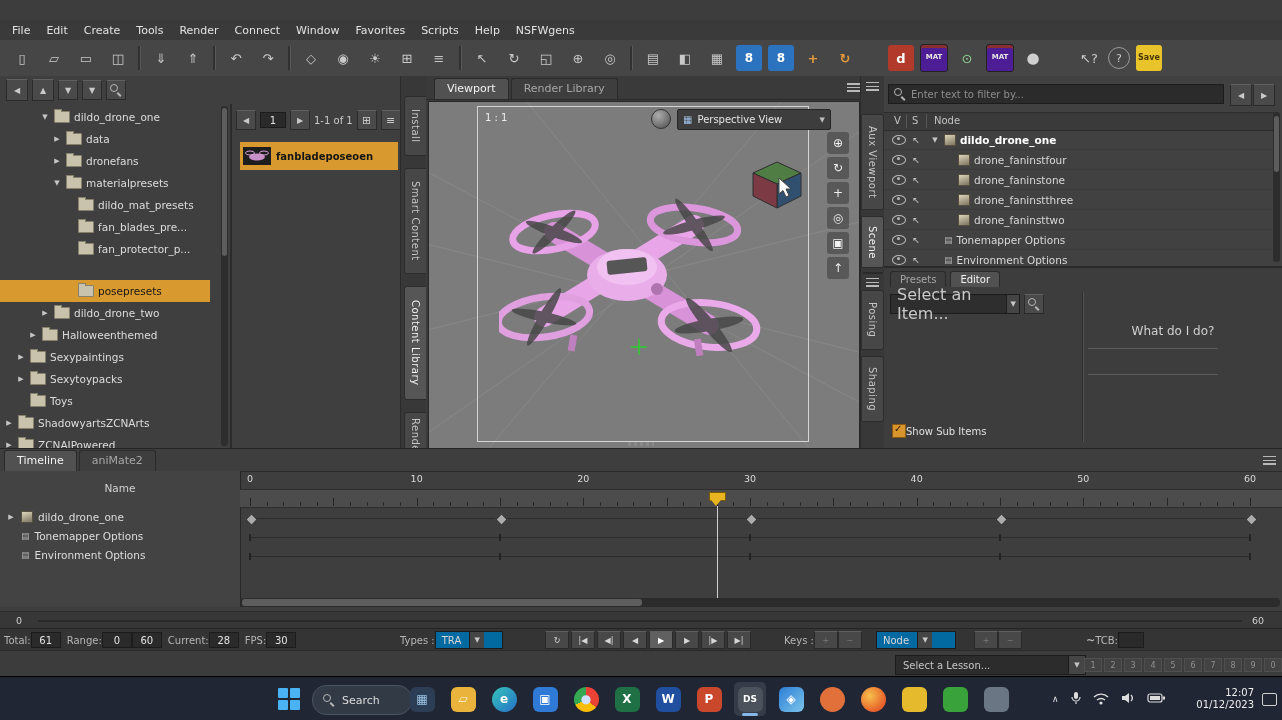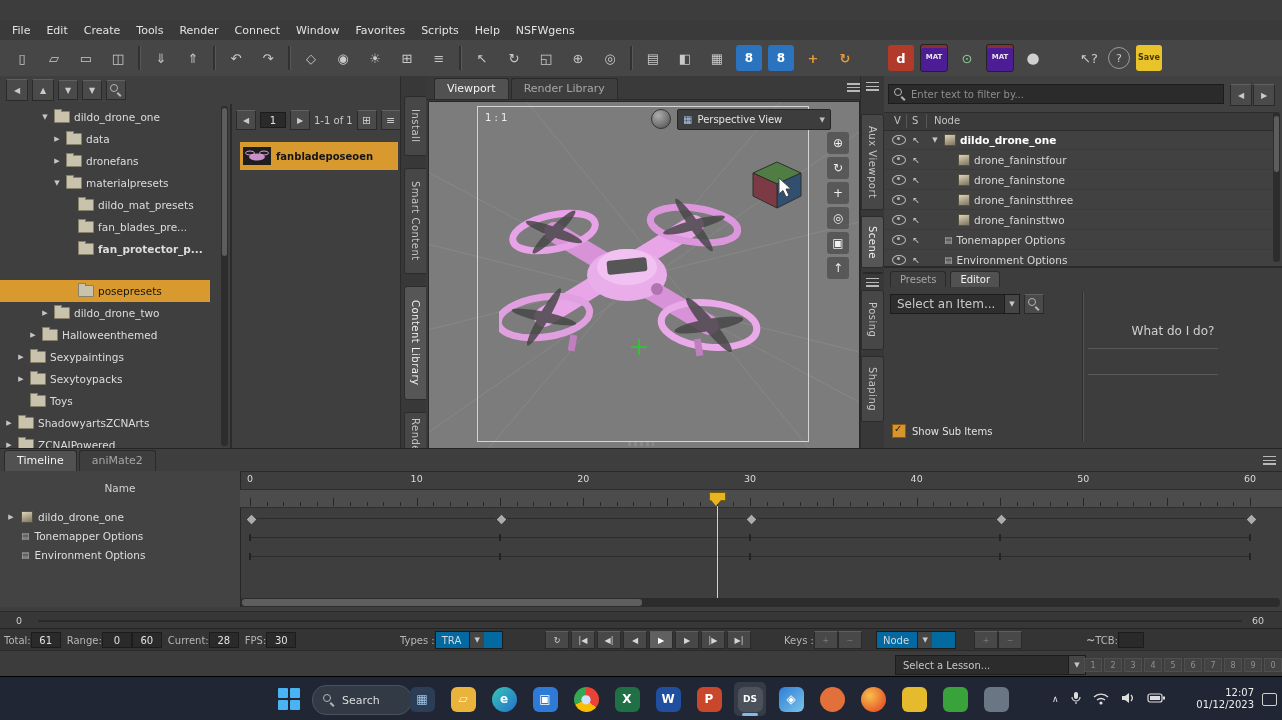--- a/index.html
+++ b/index.html
@@ -100,26 +100,26 @@
 .ptr{width:12px;text-align:center;font-size:9px;color:#d2d2d2;flex:none}
 .sind{flex:none}
 .sarw{width:10px;font-size:7px;color:#c6c6c6;text-align:center;flex:none}
 .cube{width:10px;height:10px;flex:none;background:linear-gradient(160deg,#ded6bc,#a29a82 60%,#7e7664);border:1px solid #55503f}
 .gear{font-size:9px;color:#b0b0b0;flex:none}
 .slabel{font-size:10.5px;color:#d8d8d8}
 .slabel.bold{color:#fff;font-weight:bold}
 #params{position:absolute;left:0;top:190px;width:398px;height:182px;background:#3d3d3d;border-top:2px solid #2a2a2a}
 #param-tabs{position:absolute;left:6px;top:3px;display:flex;gap:4px}
 #param-tabs .tab{padding:2px 9px;font-size:10px}
-#item-selector{position:absolute;left:6px;top:26px;width:122px;height:18px;background:#2e2e2e;border:1px solid #1c1c1c;color:#c9c9c9;font-size:12px;display:flex;align-items:center;padding-left:6px}
+#item-selector{position:absolute;left:6px;top:26px;width:122px;height:18px;background:#2e2e2e;border:1px solid #1c1c1c;color:#c9c9c9;font-size:16px;display:flex;align-items:center;padding-left:6px}
 #item-selector .dd{margin-left:auto;width:14px;height:100%;background:#454545;border-left:1px solid #1c1c1c;display:flex;align-items:center;justify-content:center;font-size:7px}
 #param-divider{position:absolute;left:198px;top:24px;height:150px;width:1px;background:#2f2f2f;border-right:1px solid #525252}
 #wdid-question{position:absolute;left:202px;top:56px;width:174px;text-align:center;font-size:12px;color:#cfcfcf}
 .wdid-rule{position:absolute;left:204px;width:130px;height:1px;background:#5a5a5a}
-#subitems-row{position:absolute;left:8px;top:156px;display:flex;align-items:center;gap:6px}
+#subitems-row{position:absolute;left:8px;top:156px;display:flex;align-items:center;}
 .cb{width:12px;height:12px;background:#d8952e;border:1px solid #8a5a10;position:relative}
 .cb:after{content:'✓';position:absolute;left:1px;top:-2px;font-size:10px;color:#2a1c00;font-weight:bold}
 #subitems-label{font-size:10px;color:#e0e0e0}
 
 #splitter-grip{position:absolute;left:628px;top:442px;width:26px;height:4px;background:repeating-linear-gradient(to right,#8a8a8a 0 3px,transparent 3px 6px)}
 
 #tl-pane{position:absolute;left:0;top:448px;width:1282px;height:180px;background:#3e3e3e;border-top:1px solid #242424}
 #tl-tabs{position:absolute;left:0;top:0;width:1282px;height:22px;border-bottom:1px solid #2a2a2a;display:flex;align-items:flex-end;padding-left:4px;gap:2px}
 #tl-names{position:absolute;left:0;top:22px;width:240px;height:136px;background:#434343;border-right:1px solid #262626}
 #tl-name-header{position:absolute;left:0;top:11px;width:100%;text-align:center;font-size:10.5px;color:#d2d2d2}
@@ -336,21 +336,21 @@
           <div class="tree-row" style="padding-left: 64px;">
             <div class="tw"></div>
             <div class="folder"></div>
             <div class="tree-label">dildo_mat_presets</div>
           </div>
           <div class="tree-row" style="padding-left: 64px;">
             <div class="tw"></div>
             <div class="folder"></div>
             <div class="tree-label">fan_blades_pre...</div>
           </div>
-          <div class="tree-row" style="padding-left: 64px; font-weight: bold;">
+          <div class="tree-row" style="padding-left: 64px;">
             <div class="tw"></div>
             <div class="folder"></div>
             <div class="tree-label">fan_protector_p...</div>
           </div>
           <div class="tree-row sel" style="padding-left: 64px; margin-top: 20px;">
             <div class="tw"></div>
             <div class="folder"></div>
             <div class="tree-label">posepresets</div>
           </div>
           <div class="tree-row" style="padding-left: 40px;">

